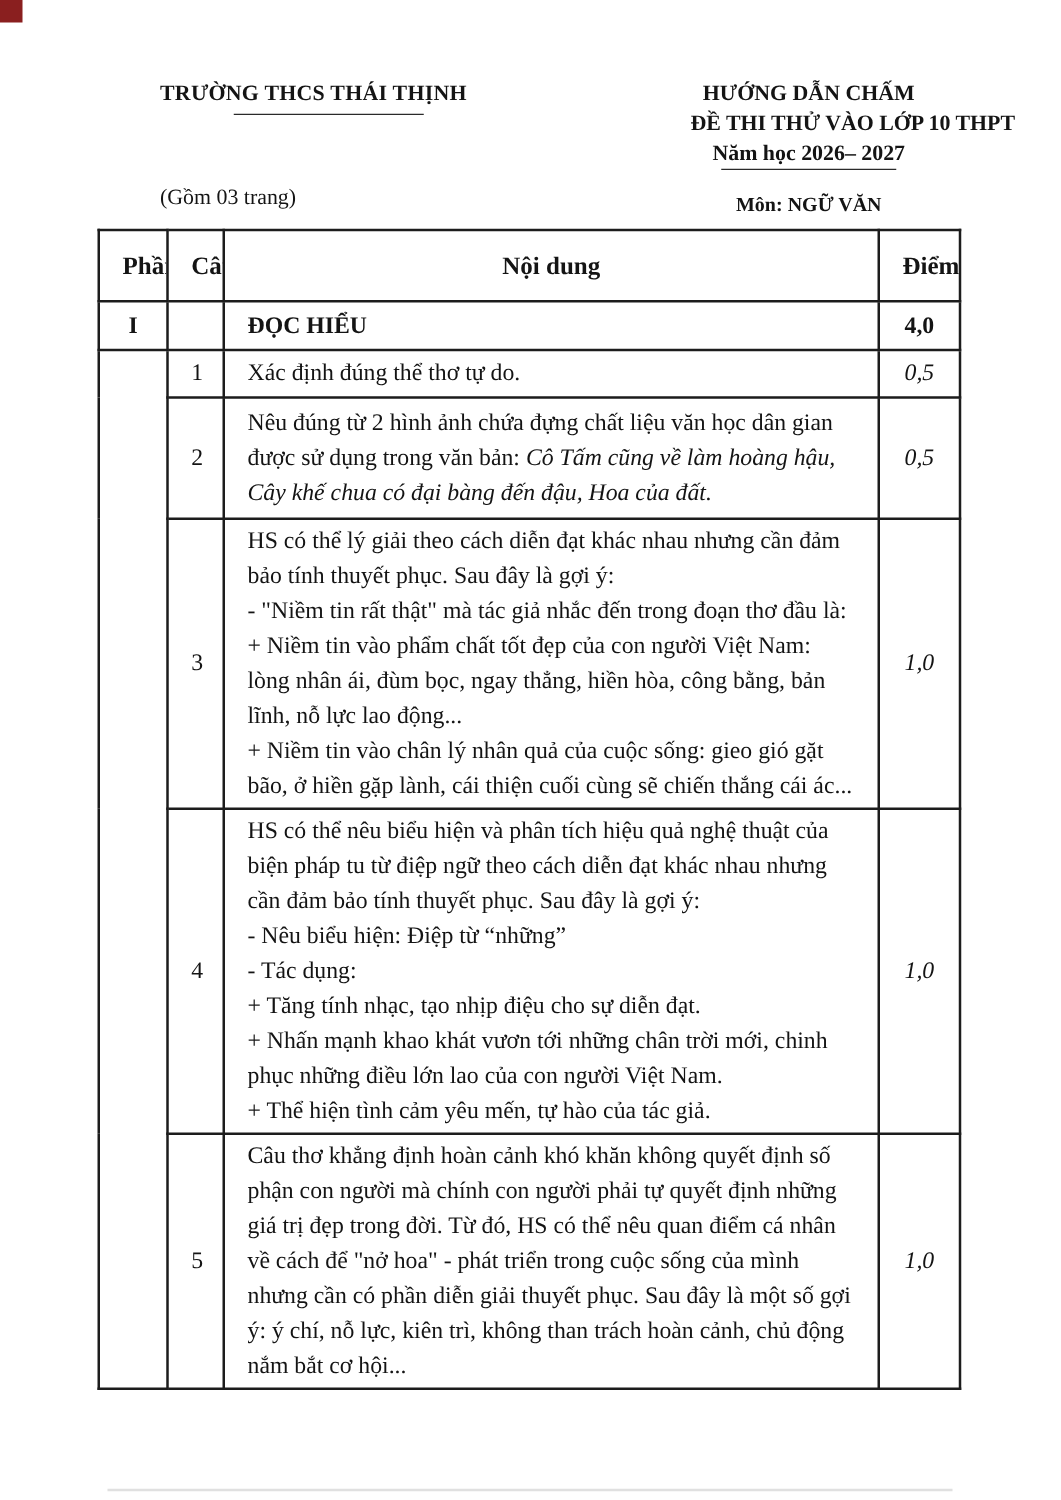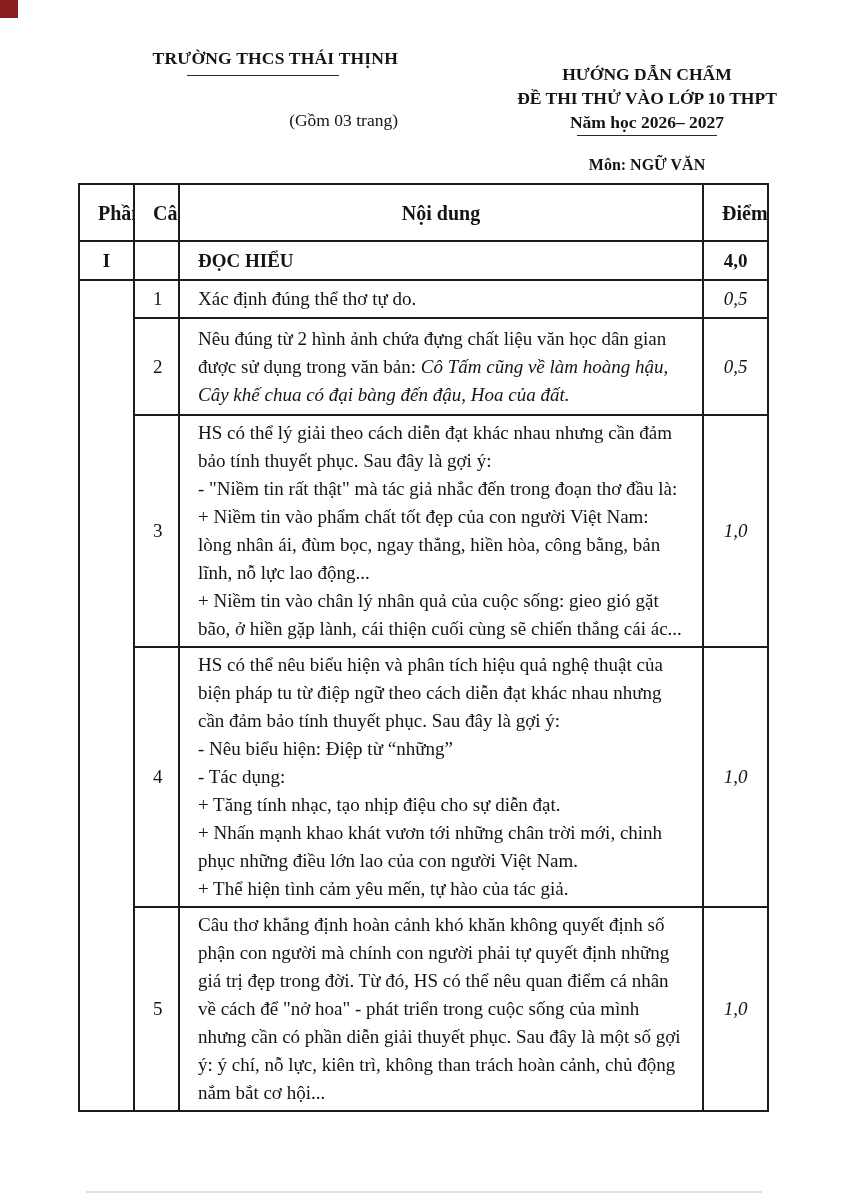--- a/index.html
+++ b/index.html
@@ -21,50 +21,50 @@
     left: 0;
     top: 0;
     width: 18px;
     height: 18px;
     background: #8a1f1f;
   }
   
   .hdr-left {
     position: absolute;
     left: 128px;
-    top: 48px;
+    top: 64px;
     width: 270px;
-    text-align: right;
+    text-align: left;
   }
   .school-name {
     font-weight: bold;
     font-size: 17.5px;
     letter-spacing: 0.2px;
     white-space: nowrap;
   }
   .school-underline {
     width: 152px;
     height: 0;
     border-bottom: 1.5px solid #2a2a2a;
     margin: 6px auto 0 auto;
   }
   .pages-note {
-    margin-top: 34px;
+    margin-top: 55px;
     font-size: 17.5px;
   }
   .hdr-right {
     position: absolute;
     left: 482px;
     top: 62px;
     width: 330px;
     text-align: center;
     font-weight: bold;
   }
   .hdr-right .t1 { font-size: 17.5px; line-height: 24px; white-space: nowrap; }
-  .hdr-right .t2 { font-size: 17.5px; line-height: 24px; white-space: nowrap; }
+  .hdr-right .t2 { font-size: 17.5px; line-height: 24px; white-space: nowrap; text-align: right; }
   .hdr-right .t3 { font-size: 17.5px; line-height: 24px; white-space: nowrap; text-align: center; }
   .year-underline {
     width: 140px;
     height: 0;
     border-bottom: 1.5px solid #2a2a2a;
     margin: 1px auto 0 auto;
   }
   .subject-line {
     margin-top: 20px;
     font-size: 16px;

